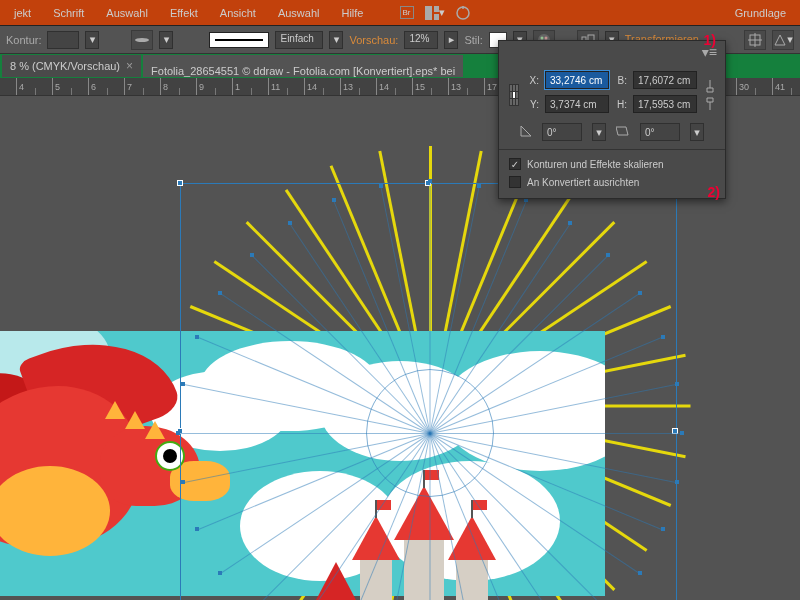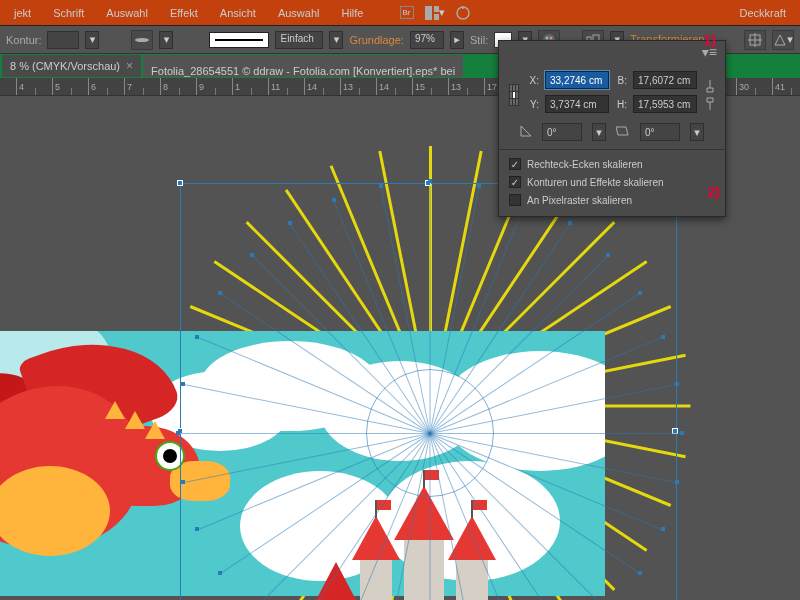--- a/index.html
+++ b/index.html
@@ -99,42 +99,42 @@
         <rect x="0" y="0" width="7" height="14" fill="#aaa"></rect>
         <rect x="9" y="0" width="7" height="6" fill="#aaa"></rect>
         <rect x="9" y="8" width="7" height="6" fill="#aaa"></rect>
       </svg>▾</div>
   <div class="menu-icon">
       <svg width="16" height="16">
         <circle cx="8" cy="8" r="6" fill="none" stroke="#aaa" stroke-width="1.5"></circle>
         <line x1="8" y1="1" x2="8" y2="4" stroke="#aaa" stroke-width="1.5"></line>
       </svg>
     </div>
-  <div class="menu-right">Deckkraft</div>
+  <div class="menu-right">Grundlage</div>
 </div>
 
 <div class="optbar">
   <span class="optlabel">Kontur:</span>
   <span class="opt-input" style="width:32px;"></span>
   <span class="dropdown-arrow">▾</span>
   <span style="width:20px"></span>
   <span class="icon-btn">
       <svg width="16" height="10">
         <ellipse cx="8" cy="5" rx="7" ry="2" fill="#aaa"></ellipse>
       </svg>
     </span>
   <span class="dropdown-arrow">▾</span>
   <span style="width:24px"></span>
   <span class="stroke-preview">
       <span class="stroke-line"></span>
     </span>
   <span class="opt-input" style="width:48px;">Einfach</span>
   <span class="dropdown-arrow">▾</span>
-  <span class="optlabel" style="color:#d98a3a;">Grundlage:</span>
-  <span class="opt-input" style="width:34px;">97%</span>
+  <span class="optlabel" style="color:#d98a3a;">Vorschau:</span>
+  <span class="opt-input" style="width:34px;">12%</span>
   <span class="dropdown-arrow">▸</span>
   <span class="optlabel">Stil:</span>
   <span class="stil-swatch"></span>
   <span class="dropdown-arrow">▾</span>
   <span class="icon-btn">
       <svg width="14" height="14">
         <circle cx="7" cy="7" r="6" fill="#666"></circle>
         <circle cx="5" cy="5" r="1.5" fill="#9c9"></circle>
         <circle cx="9" cy="5" r="1.5" fill="#c99"></circle>
         <circle cx="7" cy="9" r="1.5" fill="#99c"></circle>
@@ -397,27 +397,23 @@
         <span class="dropdown-arrow" style="height:18px;">▾</span>
       <span><svg width="14" height="12">
             <path d="M2 10 L12 10 L10 2 L0 2 Z" fill="none" stroke="#aaa"></path>
           </svg></span>
       <input class="tp-dd" value="0°" style="">
         <span class="dropdown-arrow" style="height:18px;">▾</span>
     </div>
     <div style="height:1px;background:#333;margin:8px -10px;"></div>
     <div class="tp-check-row">
       <span class="tp-check on"></span>
-      <span>Rechteck-Ecken skalieren</span>
-    </div>
-    <div class="tp-check-row">
-      <span class="tp-check on"></span>
       <span>Konturen und Effekte skalieren</span>
     </div>
     <div class="tp-check-row">
       <span class="tp-check"></span>
-      <span>An Pixelraster skalieren</span>
+      <span>An Konvertiert ausrichten</span>
     </div>
   </div>
 </div>
 
 <div class="annot" style="right:84px;top:32px;">1)</div>
 <div class="annot" style="right:80px;top:184px;">2)</div>
 
 </body></html>

